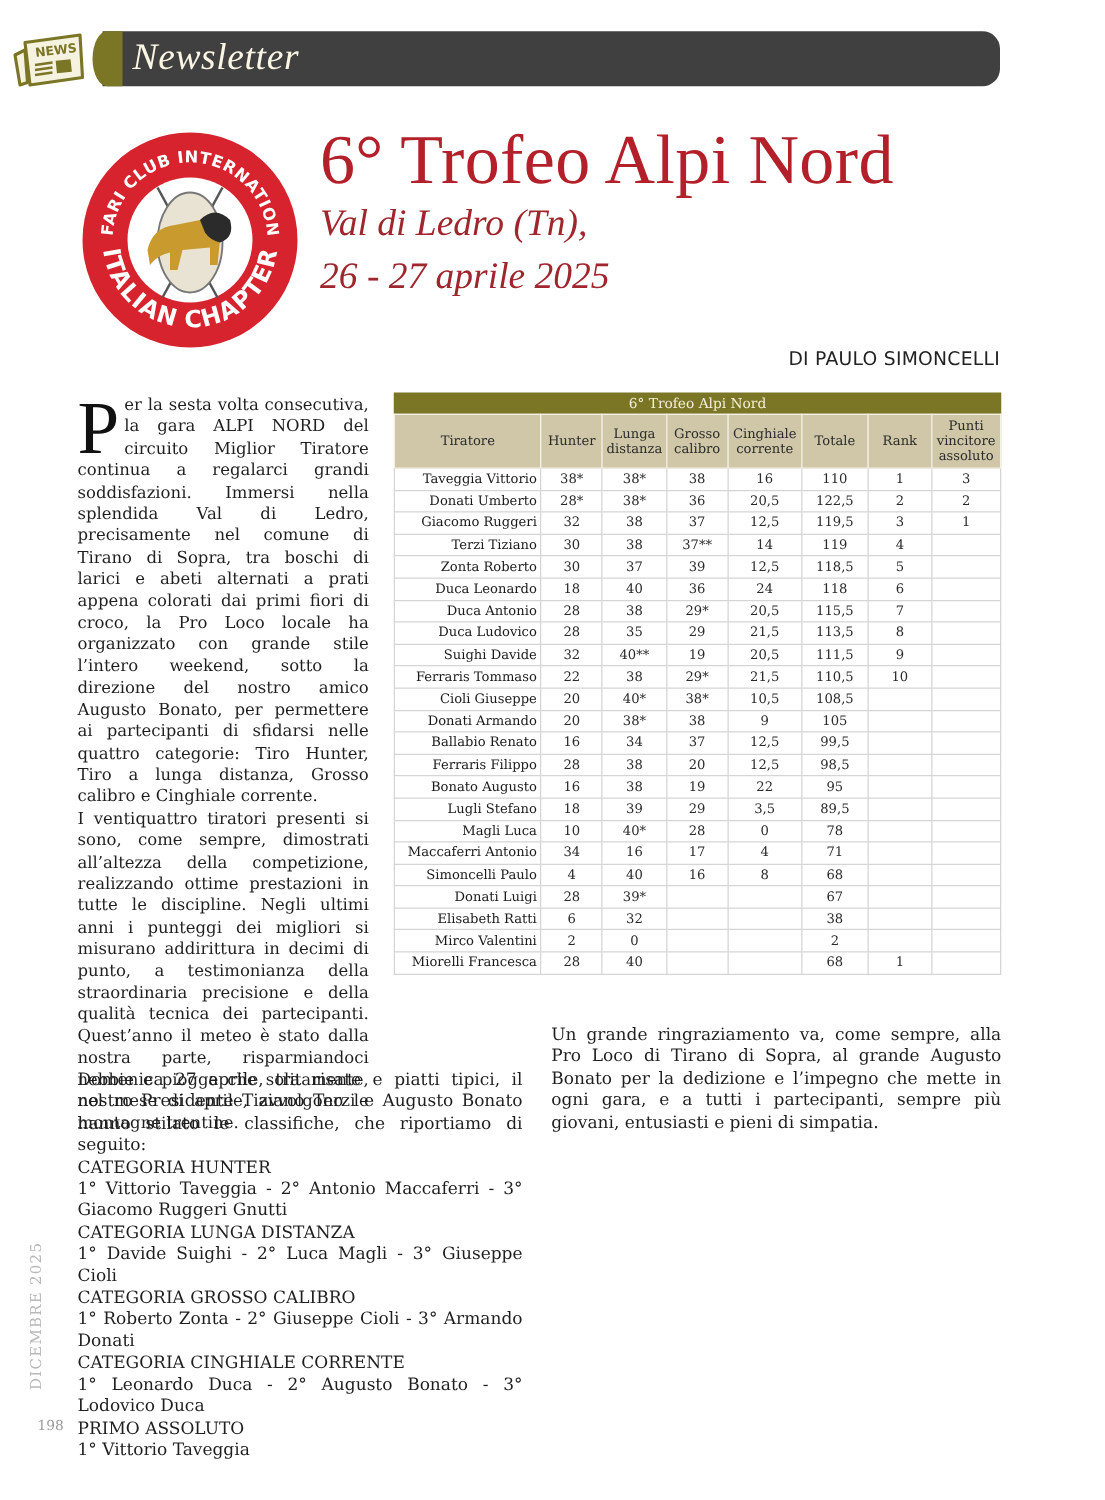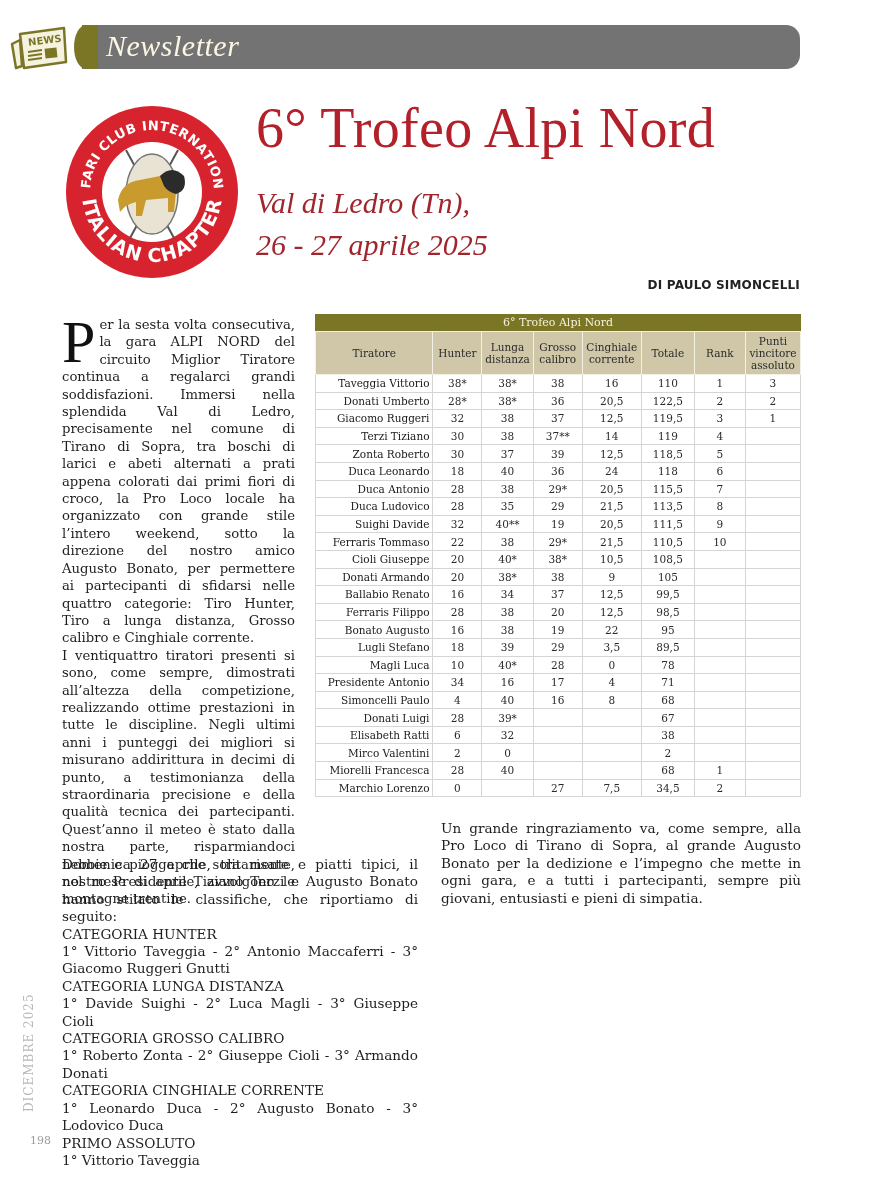--- a/index.html
+++ b/index.html
@@ -2,36 +2,36 @@
 <html><head>
 <meta charset="utf-8">
 <style>
   html, body { margin: 0; padding: 0; background: #ffffff; }
   body { width: 884px; height: 1200px; position: relative; overflow: hidden;
          font-family: "DejaVu Serif", "Liberation Serif", serif; color: #1e1e1e; }
 
   
   .news-icon { position: absolute; left: 8px; top: 26px; width: 62px; height: 46px; }
   .banner { position: absolute; left: 82px; top: 25px; width: 718px; height: 44px;
-            background: #737373; border-radius: 0 14px 14px 0; }
+            background: #404040; border-radius: 0 14px 14px 0; }
   .banner::before { content: ""; position: absolute; left: -8px; top: 0; width: 24px; height: 44px;
             background: #7b7626; border-radius: 50% 0 0 50% / 50% 0 0 50%; }
   .banner-title { position: absolute; left: 24px; top: 4px; color: #fbf6e4;
             font-family: "Liberation Serif", serif; font-style: italic; font-size: 30px; letter-spacing: 0.5px; }
 
   
   .logo { position: absolute; left: 60px; top: 100px; width: 184px; height: 184px; }
 
   
   .title { position: absolute; left: 256px; top: 96px; margin: 0; color: #b3202a;
            font-family: "Liberation Serif", serif; font-size: 56px; font-weight: normal; letter-spacing: 0.3px; }
-  .subtitle { position: absolute; left: 256px; top: 182px; color: #a0262e;
+  .subtitle { position: absolute; left: 256px; top: 158px; color: #a0262e;
            font-family: "Liberation Serif", serif; font-style: italic; font-size: 30px; line-height: 42px; }
   .byline { position: absolute; right: 84px; top: 278px; font-family: "DejaVu Sans", sans-serif;
-           font-size: 12px; font-weight: bold; letter-spacing: 0.2px; color: #222; }
+           font-size: 15px; font-weight: normal; letter-spacing: 0.2px; color: #222; }
 
   
   .col-left { position: absolute; left: 62px; top: 316px; width: 233px;
               font-size: 13.2px; line-height: 17.4px; text-align: justify; }
   .col-left p { margin: 0; }
   .dropcap { float: left; font-family: "Liberation Serif", serif; font-size: 60px; line-height: 48px;
              margin: 2px 4px 0 0; color: #111; }
 
   
   .results { position: absolute; left: 315px; top: 314px; width: 486px; border-collapse: collapse;
@@ -287,21 +287,21 @@
         <td class="name">Magli Luca</td>
         <td>10</td>
         <td>40*</td>
         <td>28</td>
         <td>0</td>
         <td>78</td>
         <td></td>
         <td></td>
       </tr>
       <tr>
-        <td class="name">Presidente Antonio</td>
+        <td class="name">Maccaferri Antonio</td>
         <td>34</td>
         <td>16</td>
         <td>17</td>
         <td>4</td>
         <td>71</td>
         <td></td>
         <td></td>
       </tr>
       <tr>
         <td class="name">Simoncelli Paulo</td>
@@ -344,30 +344,20 @@
         <td></td>
       </tr>
       <tr>
         <td class="name">Miorelli Francesca</td>
         <td>28</td>
         <td>40</td>
         <td></td>
         <td></td>
         <td>68</td>
         <td>1</td>
-        <td></td>
-      </tr>
-      <tr>
-        <td class="name">Marchio Lorenzo</td>
-        <td>0</td>
-        <td></td>
-        <td>27</td>
-        <td>7,5</td>
-        <td>34,5</td>
-        <td>2</td>
         <td></td>
       </tr>
     </tbody>
 </table>
 
 <div class="col-bottom-left">
   <p>Domenica 27 aprile, tra risate e piatti tipici, il nostro Presidente Tiziano Terzi e Augusto Bonato hanno stilato le classifiche, che riportiamo di seguito:</p>
   <div id="categories">
       <div>CATEGORIA HUNTER</div>
       <div>1° Vittorio Taveggia - 2° Antonio Maccaferri - 3° Giacomo Ruggeri Gnutti</div>

